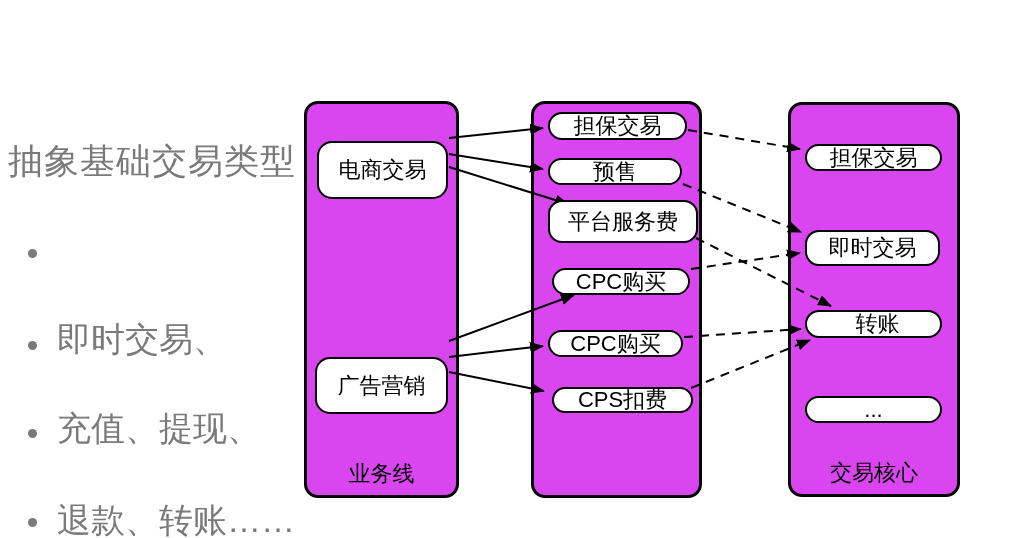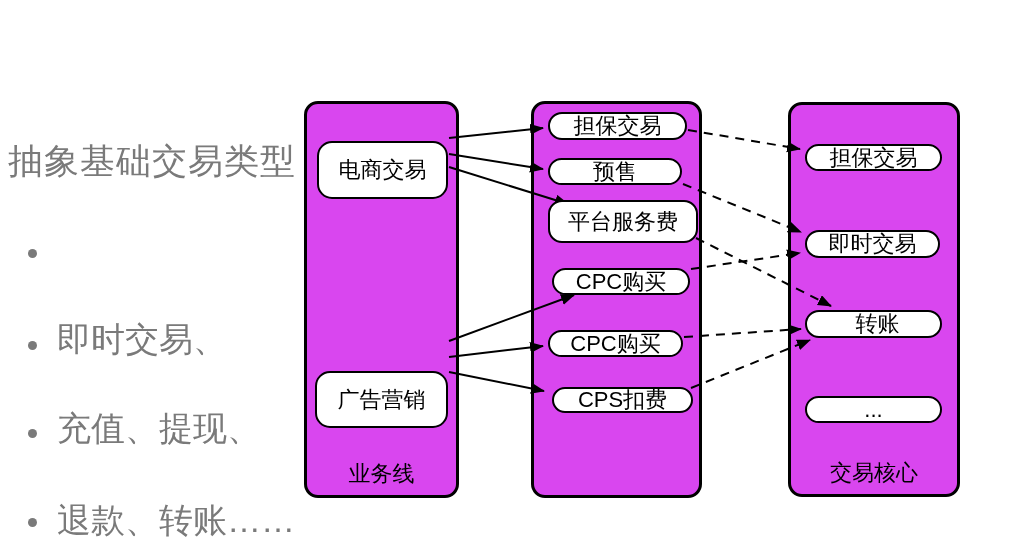--- a/index.html
+++ b/index.html
@@ -87,26 +87,26 @@
         <line x1="683" y1="184" x2="801" y2="232" class="dashed" marker-end="url(#ah)"></line>
         <line x1="696" y1="238" x2="831" y2="306" class="dashed" marker-end="url(#ah)"></line>
         <line x1="691" y1="269" x2="800" y2="253" class="dashed" marker-end="url(#ah)"></line>
         <line x1="684" y1="337" x2="801" y2="329" class="dashed" marker-end="url(#ah)"></line>
         <line x1="691" y1="388" x2="810" y2="340" class="dashed" marker-end="url(#ah)"></line>
       </g>
   </svg>
 
   <div id="nodes-layer">
       <div class="node big" style="left: 317px; top: 117px; width: 131px; height: 58px;">电商交易</div>
-      <div class="node big" style="left: 315px; top: 347px; width: 133px; height: 57px;">广告营销</div>
+      <div class="node big" style="left: 315px; top: 333px; width: 133px; height: 57px;">广告营销</div>
       <div class="node" style="left: 548px; top: 112px; width: 139px; height: 28px;">担保交易</div>
       <div class="node" style="left: 548px; top: 158px; width: 134px; height: 27px;">预售</div>
       <div class="node" style="left: 548px; top: 200px; width: 150px; height: 43px;">平台服务费</div>
       <div class="node" style="left: 552px; top: 268px; width: 138px; height: 27px;">CPC购买</div>
       <div class="node" style="left: 548px; top: 330px; width: 135px; height: 27px;">CPC购买</div>
       <div class="node" style="left: 552px; top: 387px; width: 141px; height: 26px;">CPS扣费</div>
       <div class="node" style="left: 805px; top: 144px; width: 137px; height: 27px;">担保交易</div>
-      <div class="node" style="left: 805px; top: 230px; width: 135px; height: 28px;">即时交易</div>
+      <div class="node" style="left: 805px; top: 230px; width: 135px; height: 36px;">即时交易</div>
       <div class="node" style="left: 805px; top: 310px; width: 137px; height: 28px; padding-left: 8px;">转账</div>
       <div class="node" style="left: 805px; top: 396px; width: 137px; height: 27px;">...</div>
     </div>
 
 </div>
 
 </body></html>

